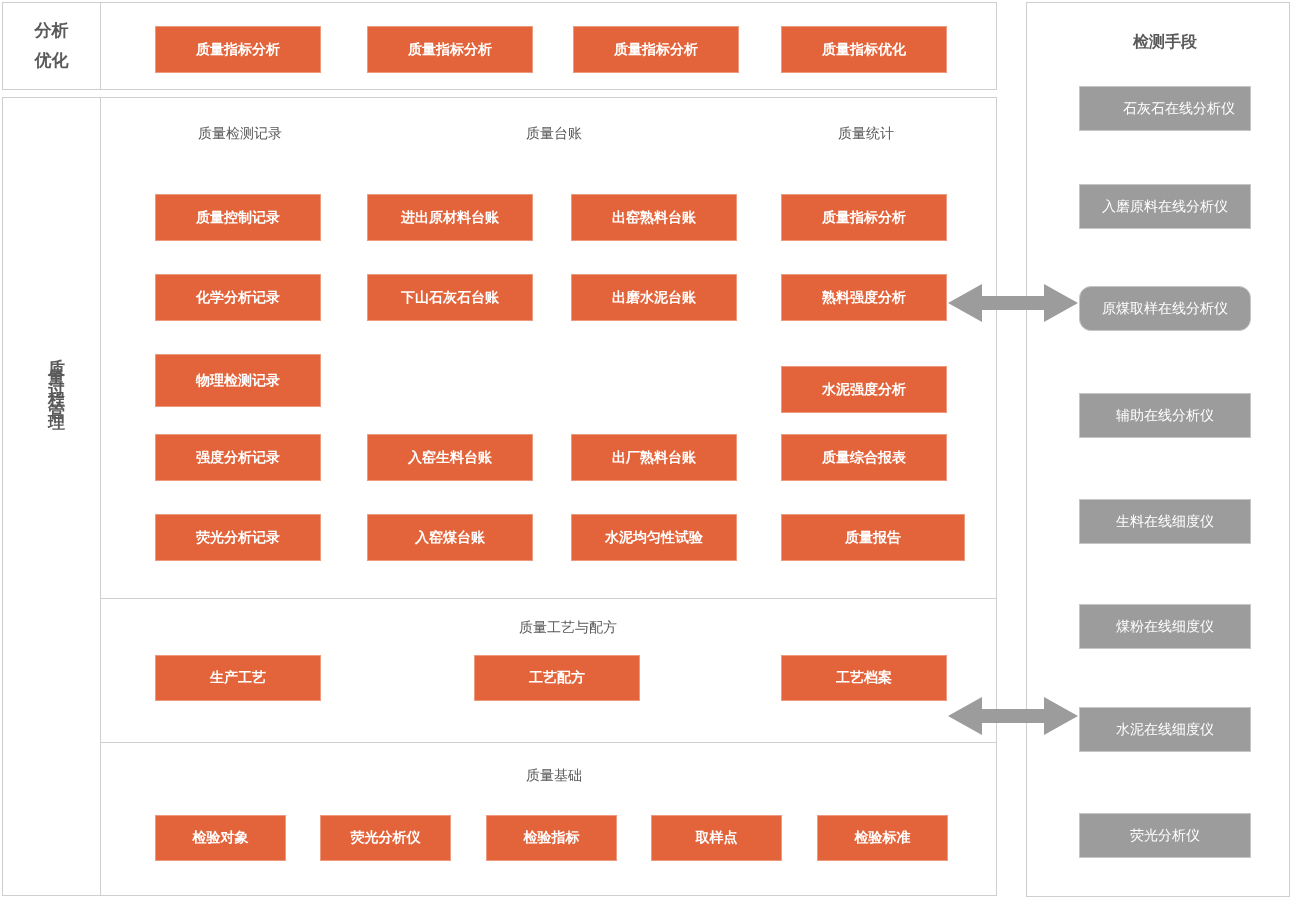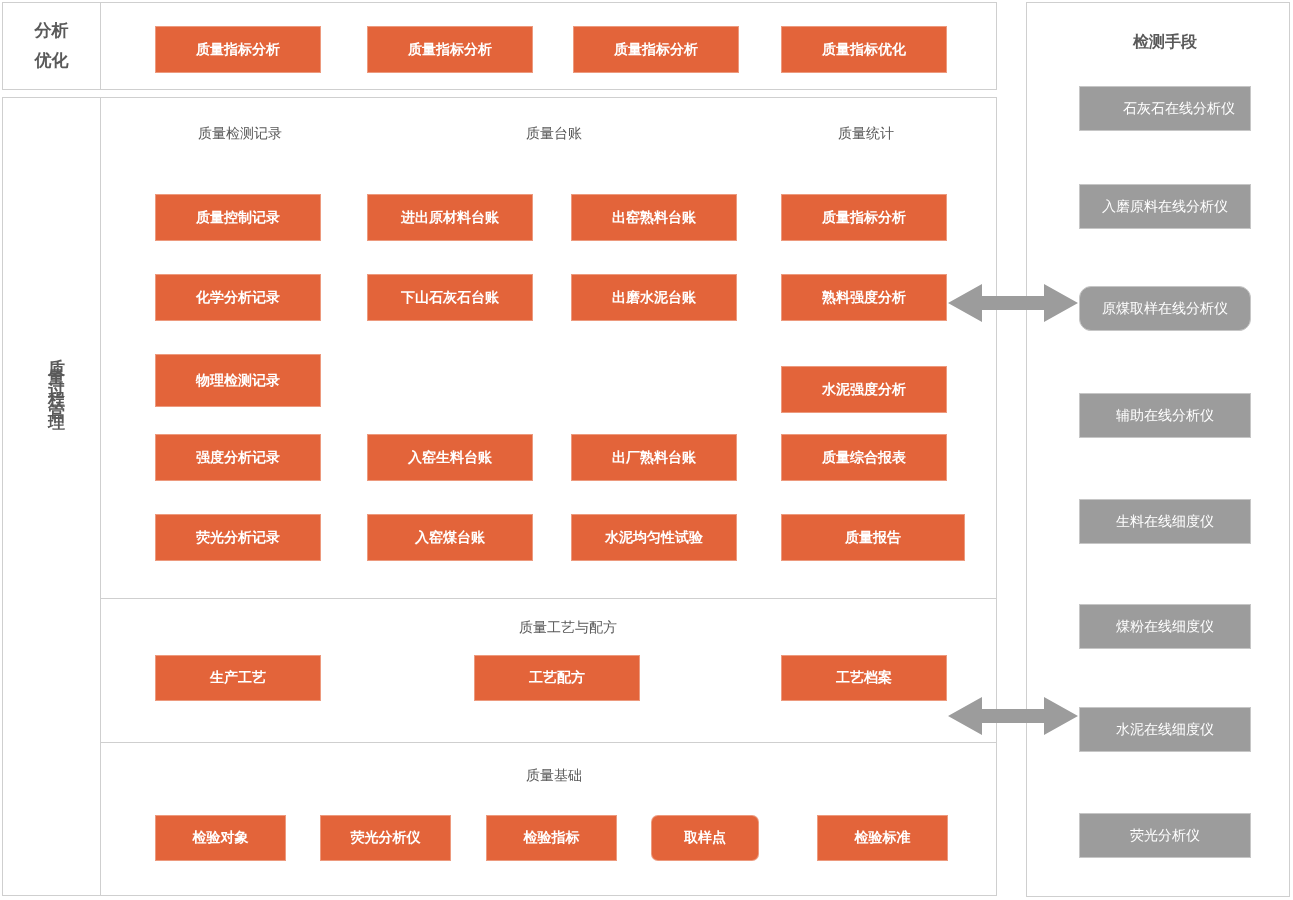--- a/index.html
+++ b/index.html
@@ -107,21 +107,21 @@
 
     <div class="sec-header" style="left:565px; top:521px;">质量工艺与配方</div>
     <div class="orange-btn" style="left:152px; top:557px; width:166px; height:46px;">生产工艺</div>
     <div class="orange-btn" style="left:471px; top:557px; width:166px; height:46px;">工艺配方</div>
     <div class="orange-btn" style="left:778px; top:557px; width:166px; height:46px;">工艺档案</div>
 
     <div class="sec-header" style="left:551px; top:669px;">质量基础</div>
     <div class="orange-btn" style="left:152px; top:717px; width:131px; height:46px;">检验对象</div>
     <div class="orange-btn" style="left:317px; top:717px; width:131px; height:46px;">荧光分析仪</div>
     <div class="orange-btn" style="left:483px; top:717px; width:131px; height:46px;">检验指标</div>
-    <div class="orange-btn" style="left:648px; top:717px; width:108px; height:46px;border-radius:7px;">取样点</div>
+    <div class="orange-btn" style="left:648px; top:717px; width:131px; height:46px;">取样点</div>
     <div class="orange-btn" style="left:814px; top:717px; width:131px; height:46px;">检验标准</div>
   </div>
 
   <div class="box" style="left:1026px; top:2px; width:264px; height:895px;">
     <div class="panel-header" style="left:138px; top:29px;">检测手段</div>
     <div class="gray-btn" style="left:52px; top:83px; width:172px; height:45px;padding-left:28px;">石灰石在线分析仪</div>
     <div class="gray-btn" style="left:52px; top:181px; width:172px; height:45px;">入磨原料在线分析仪</div>
     <div class="gray-btn" style="left:52px; top:283px; width:172px; height:45px;border-radius:12px;">原煤取样在线分析仪</div>
     <div class="gray-btn" style="left:52px; top:390px; width:172px; height:45px;">辅助在线分析仪</div>
     <div class="gray-btn" style="left:52px; top:496px; width:172px; height:45px;">生料在线细度仪</div>

